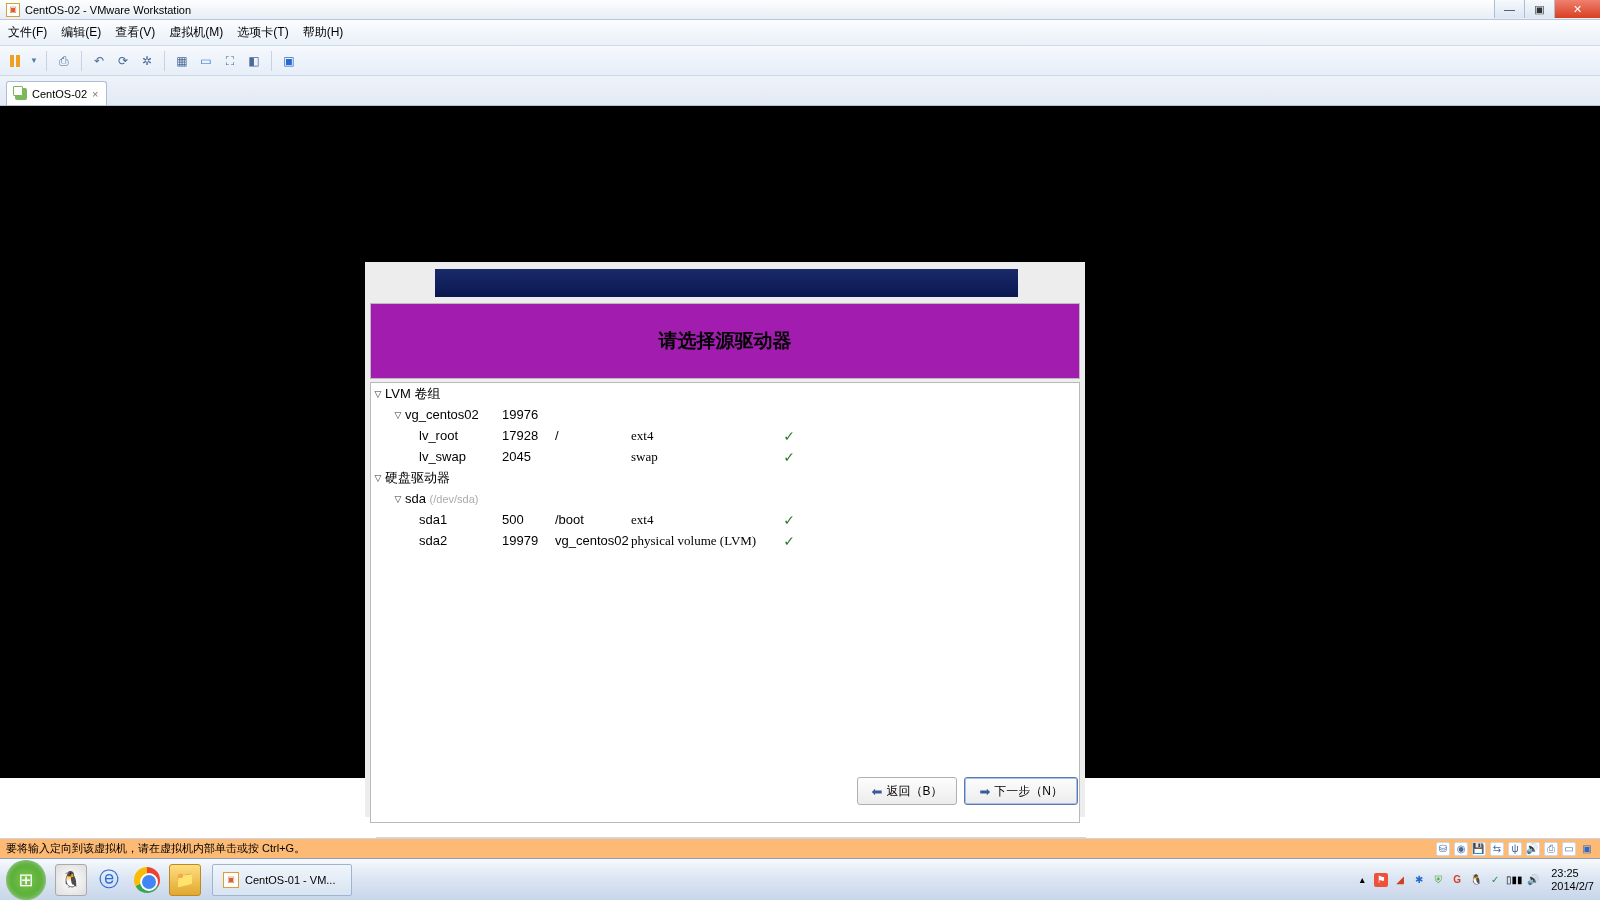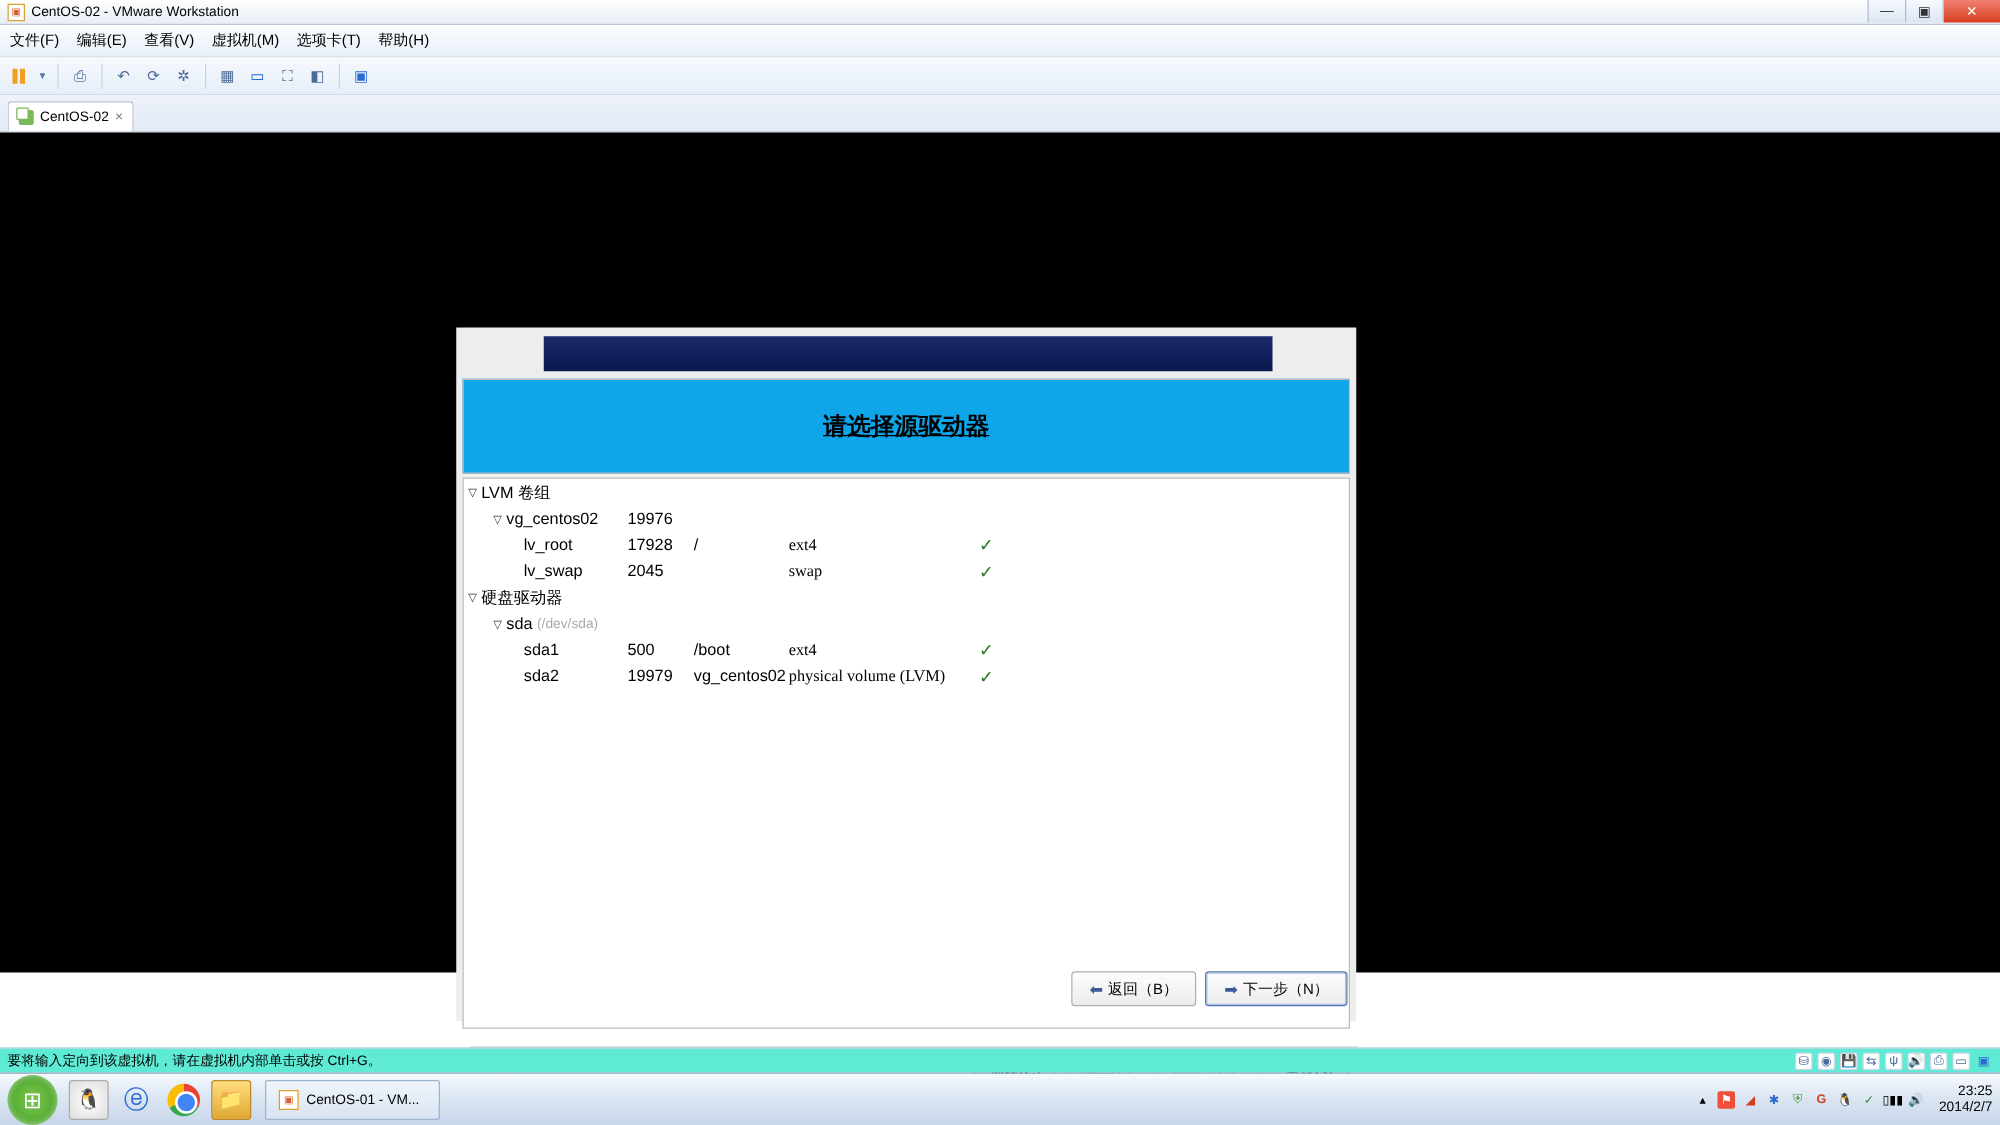--- a/index.html
+++ b/index.html
@@ -25,21 +25,21 @@
 .vmtab { display:flex; align-items:center; height:24px; background:#fff; border:1px solid #b0bdd0; border-bottom:none; border-radius:3px 3px 0 0; padding:0 8px; font-size:11px; gap:5px; }
 .vmtab .ic { width:12px;height:12px;background:#7ab85a;border-radius:2px; position:relative;}
 .vmtab .ic::after{content:"";position:absolute;top:-2px;left:-2px;width:8px;height:8px;background:#fff;border:1px solid #7ab85a;border-radius:1px;}
 .vmtab .x { font-size:11px; color:#777; cursor:pointer; }
 
 .vm-viewport { position: absolute; top: 106px; left: 0; right: 0; bottom: 122px; background: #000; }
 
 
 .installer { position:absolute; left:365px; top:156px; width:720px; height:555px; background:#ededed; }
 .banner { position:absolute; left:70px; top:7px; width:583px; height:28px; background:linear-gradient(#1a2a6a,#0a1850); }
-.panel-title { position:absolute; left:5px; top:41px; width:710px; height:76px; background:#0ea5e9; border:1px solid #bababa; display:flex; align-items:center; justify-content:center; font-size:19px; font-weight:bold;text-decoration:underline; }
+.panel-title { position:absolute; left:5px; top:41px; width:710px; height:76px; background:#a21caf; border:1px solid #bababa; display:flex; align-items:center; justify-content:center; font-size:19px; font-weight:bold; }
 .panel-body { position:absolute; left:5px; top:120px; width:710px; height:441px; background:#fff; border:1px solid #bababa; }
 .thead { display:flex; height:40px; border-bottom:1px solid #ddd; }
 .thead > div { border-right:1px solid #e0e0e0; display:flex; align-items:center; justify-content:center; text-align:center; font-size:12px; line-height:1.2; }
 .c-dev{width:131px} .c-size{width:49px} .c-mnt{width:76px} .c-type{width:145px;border-right:1px solid #e0e0e0} .c-fmt{width:34px}
 .rows { font-size:13px; }
 .row { display:flex; height:21px; align-items:center; }
 .row .arrow { width:14px; text-align:center; font-size:9px; color:#333;}
 .row .ind { display:inline-block; }
 .cell-dev { width:131px; display:flex; align-items:center;}
 .cell-size { width:49px; text-align:left; padding-right:4px;}
@@ -51,35 +51,35 @@
 .btn-row { position:absolute; left:5px; top:454px; width:710px; height:40px; border-top:1px solid #d5d5d5; display:flex; justify-content:flex-end; align-items:center; gap:7px; padding-right:7px; }
 .btn { height:26px; padding:0 12px; font-size:12px; background:linear-gradient(#fdfdfd,#ececec); border:1px solid #b0b0b0; border-radius:3px; display:flex; align-items:center; gap:4px; cursor:pointer; }
 .btn.disabled { color:#aaa; }
 .btn.primary { border:1px solid #5a7ab0; box-shadow:0 0 0 1px #a8c0e8 inset; }
 
 .nav-row { position:absolute; bottom:12px; right:7px; display:flex; gap:7px; }
 .nav-row .btn { padding:0 14px; height:28px; }
 .arrow-ico { font-size:13px; color:#3a5a9a; }
 
 
-.statusbar { position:absolute; bottom:42px; left:0; right:0; height:20px; background:#5eead4; border-top:1px solid #cad4e4; font-size:11px; display:flex; align-items:center; padding:0 6px; justify-content:space-between; }
+.statusbar { position:absolute; bottom:42px; left:0; right:0; height:20px; background:#fdba74; border-top:1px solid #cad4e4; font-size:11px; display:flex; align-items:center; padding:0 6px; justify-content:space-between; }
 .status-icons { display:flex; gap:4px; }
 .status-icons span{ width:14px;height:14px;display:inline-flex;align-items:center;justify-content:center;font-size:10px;color:#4a6a9a;border:1px solid #d0d8e8;border-radius:2px;background:#fff;}
 
 .taskbar { position:absolute; bottom:0; left:0; right:0; height:42px; background:linear-gradient(#f7fafd,#dce6f3 45%,#c8d6ea); border-top:1px solid #8aa0c0; display:flex; align-items:center; }
 .start { width:40px; height:40px; border-radius:50%; background:radial-gradient(#7ec850,#3a9820); margin:0 6px; display:flex; align-items:center; justify-content:center; color:#fff; font-size:18px; box-shadow:inset 0 0 6px rgba(255,255,255,.6);}
 .tb-ico { width:32px; height:32px; margin:0 3px; display:flex; align-items:center; justify-content:center; border-radius:3px; }
 .qq{background:radial-gradient(#fff,#ddd);border:1px solid #aaa;} .ie{color:#2a6ad0;font-size:20px;} .chrome{background:conic-gradient(#ea4335 0 120deg,#34a853 120deg 240deg,#fbbc05 240deg 360deg);border-radius:50%;position:relative;width:26px;height:26px;}
 .chrome::after{content:"";position:absolute;top:6px;left:6px;width:14px;height:14px;background:#4285f4;border:2px solid #fff;border-radius:50%;}
 .explorer{background:linear-gradient(#ffdd80,#e0a830);border:1px solid #c08820;}
 .tb-task { height:32px; padding:0 10px; margin-left:8px; background:linear-gradient(#f0f5fb,#d8e4f2); border:1px solid #a0b4d0; border-radius:2px; display:flex; align-items:center; font-size:11px; gap:6px; min-width:140px;}
 .tb-task .ic{width:16px;height:16px;background:#fff;border:1px solid #d8a030;display:flex;align-items:center;justify-content:center;font-size:8px;color:#d86030;}
 .tray { position:absolute; right:6px; display:flex; align-items:center; gap:5px; font-size:10px; }
 .tray-ico { width:14px; height:14px; display:inline-flex; align-items:center; justify-content:center; }
-.clock { text-align:right; font-size:11px; line-height:1.15; margin-left:6px; }
+.clock { text-align:left; font-size:11px; line-height:1.15; margin-left:6px; }
 </style>
 </head>
 <body>
 
 <div class="titlebar">
   <span class="appicon">▣</span>
   <span>CentOS-02 - VMware Workstation</span>
   <div class="win-controls">
     <div>—</div>
     <div>▣</div>

